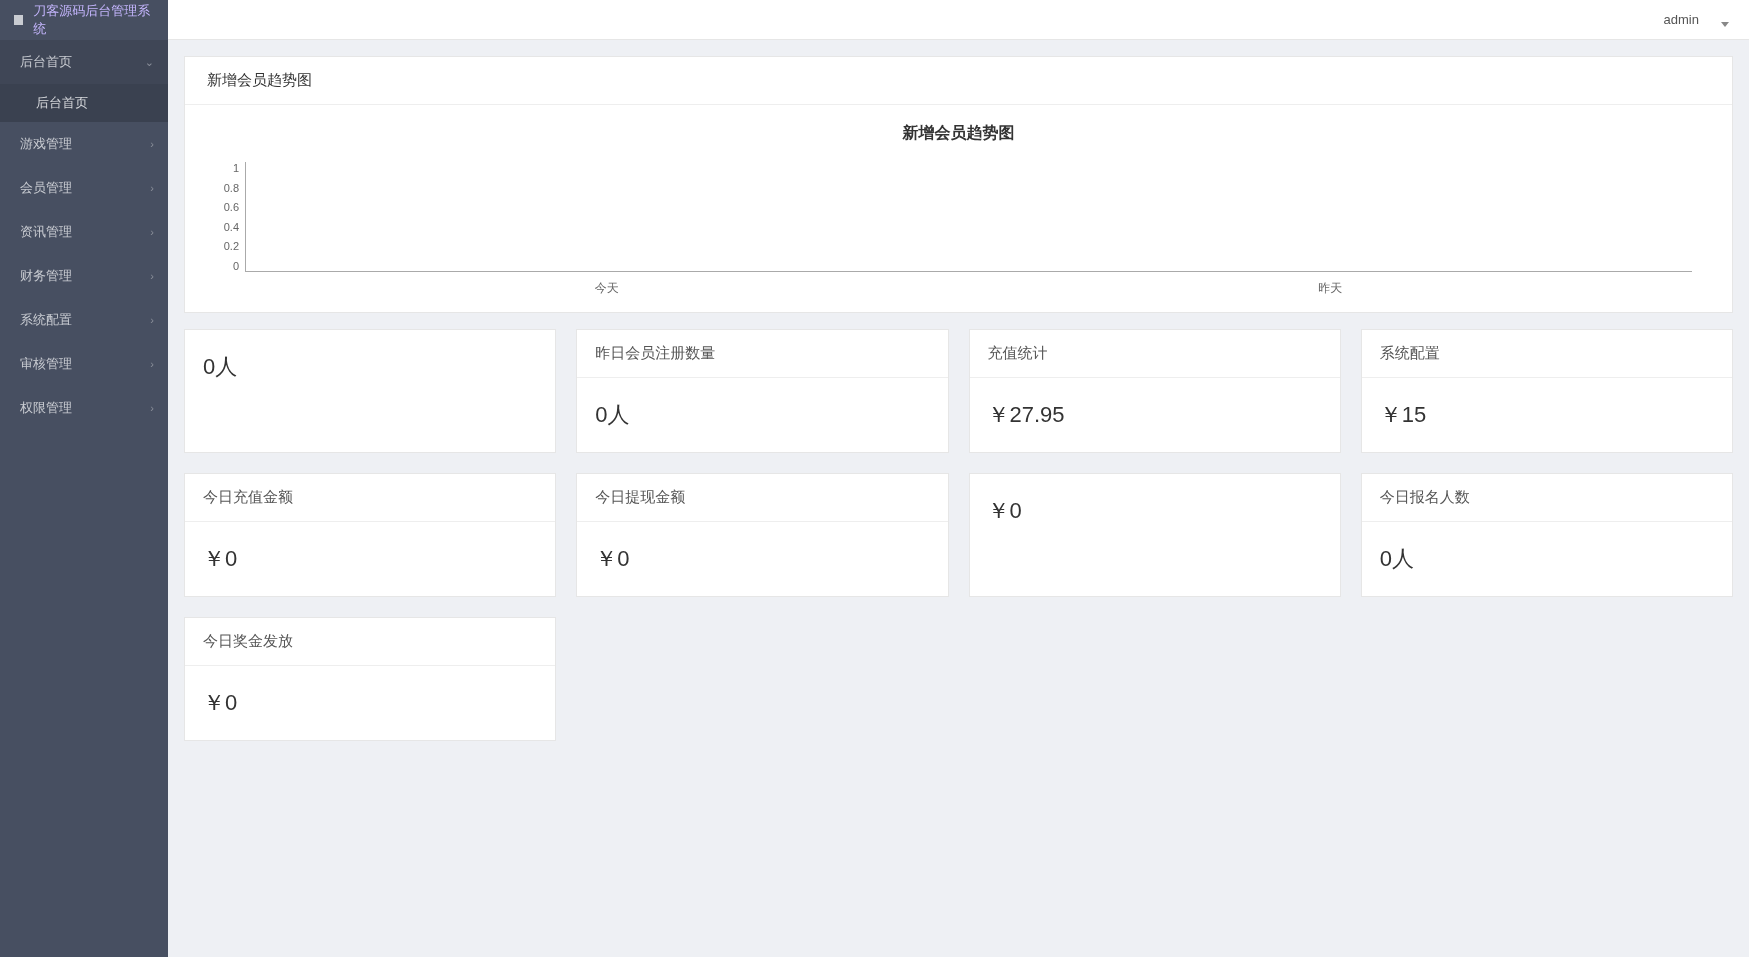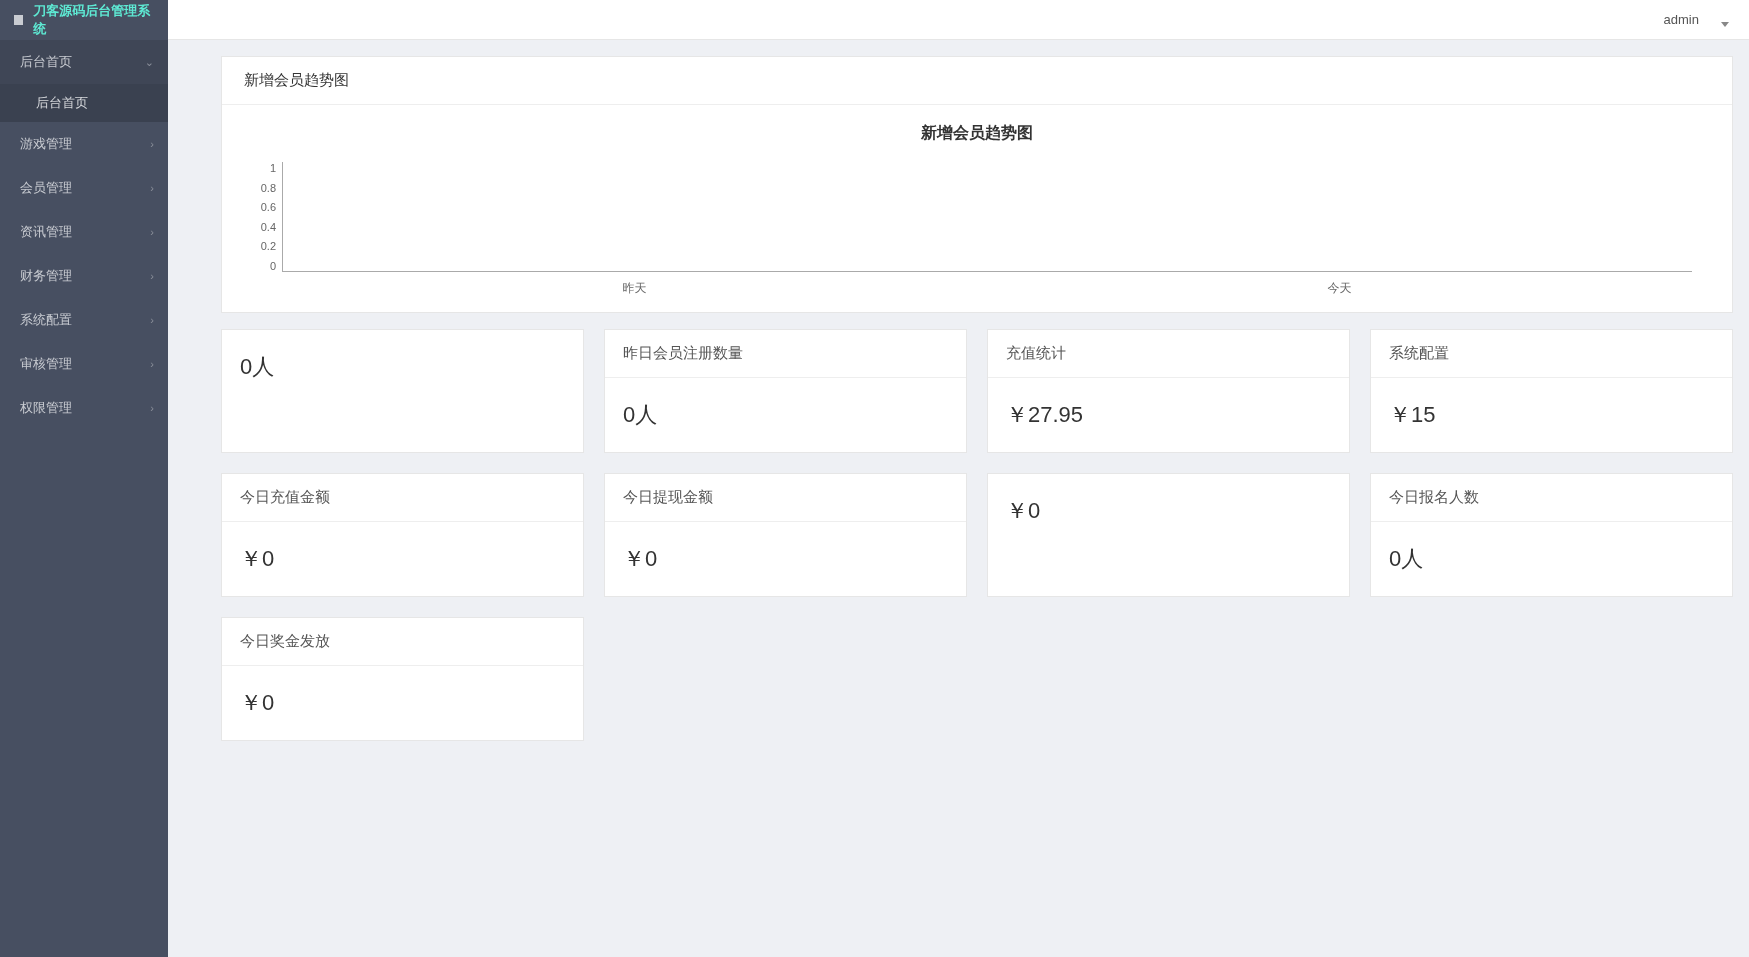--- a/index.html
+++ b/index.html
@@ -30,23 +30,22 @@
   background: #474f61;
   position: absolute;
   left: 0;
   top: 0;
 }
 .sidebar-header {
   height: 40px;
   display: flex;
   align-items: center;
   padding: 0 14px;
-  color: #5eead4;
-  font-size: 13px;
-  font-weight: bold;
+  color: #c4b5fd;
+  font-size: 13px;
 }
 .sidebar-header .sq {
   width: 10px;
   height: 10px;
   background: #c9ccd2;
   margin-right: 10px;
 }
 .nav-item {
   height: 44px;
   display: flex;
@@ -69,21 +68,20 @@
   cursor: pointer;
 }
 .chev { font-size: 11px; color: #8a8f9a; }
 .main {
   position: absolute;
   left: 168px;
   top: 40px;
   right: 0;
   bottom: 0;
   padding: 16px;
-  margin-left: 37px;
 }
 .chart-panel {
   background: #fff;
   border: 1px solid #e6e6e6;
 }
 .chart-panel-title {
   padding: 14px 22px;
   font-size: 15px;
   color: #333;
 }
@@ -235,22 +233,22 @@
         <div class="y-axis">
           <span>1</span>
           <span>0.8</span>
           <span>0.6</span>
           <span>0.4</span>
           <span>0.2</span>
           <span>0</span>
         </div>
         <div class="plot"></div>
         <div class="x-axis">
+          <div class="x-tick">今天</div>
           <div class="x-tick">昨天</div>
-          <div class="x-tick">今天</div>
         </div>
       </div>
     </div>
   </div>
 
   <div class="cards">
     <div class="card">
       <div class="card-value">0人</div>
     </div>
     <div class="card">

